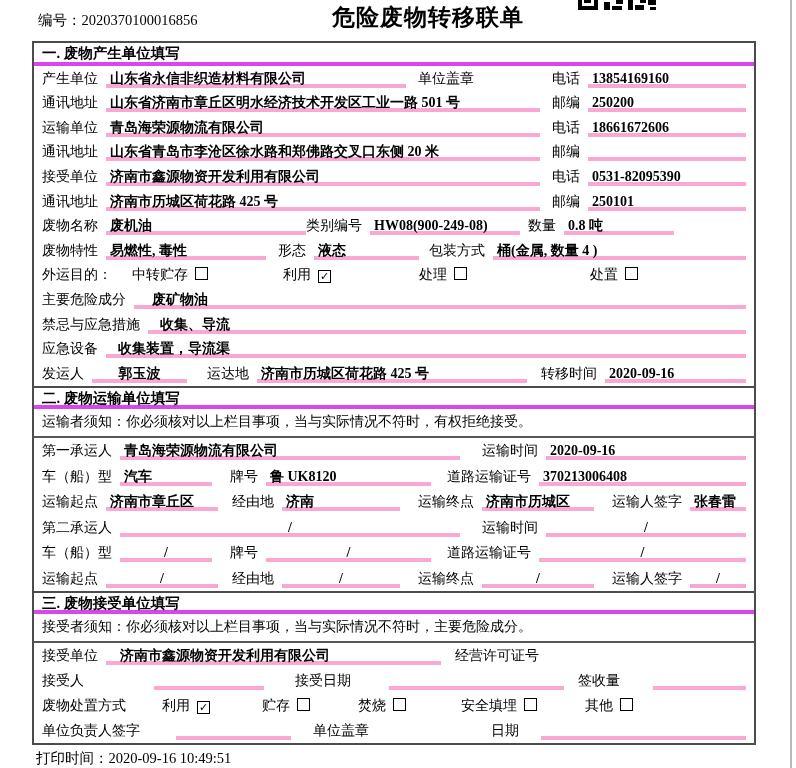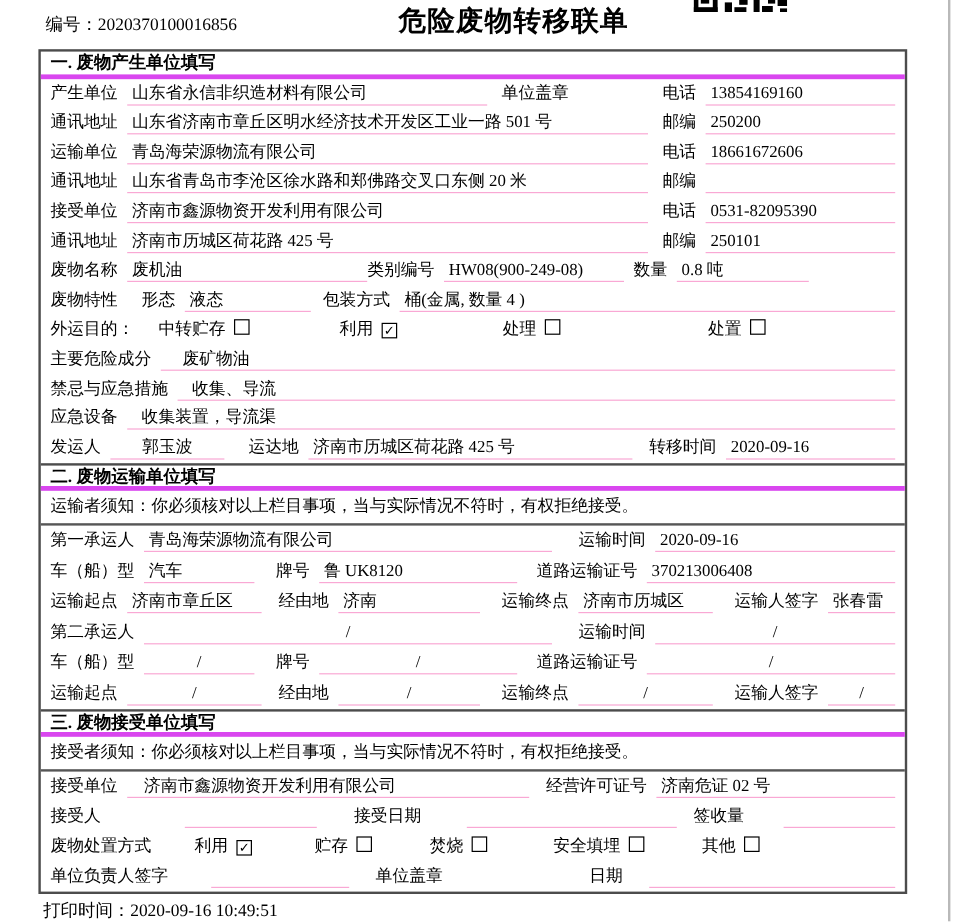--- a/index.html
+++ b/index.html
@@ -21,22 +21,22 @@
     border-bottom:4px solid #d946ef; }
   .sec-header.bt { border-top:2px solid #4c4c4c; }
   .notice { height:29px; display:flex; align-items:center; font-size:14px; padding-left:8px;
     border-bottom:2px solid #565656; }
 
   .row { display:flex; align-items:flex-end; padding:0 8px 3px 8px; font-size:14px; }
   .s1 .row { height:24.6px; }
   .s2 .row { height:25.5px; }
   .s3 .row { height:25px; }
   .lbl { white-space:nowrap; margin-right:8px; height:18px; line-height:18px; }
-  .fld { border-bottom:1px solid #f9a8d4; white-space:nowrap; padding:0 4px;
-    height:18px; line-height:18px; min-width:20px; }
+  .fld { border-bottom:4px solid #f9a8d4; white-space:nowrap; padding:0 4px;
+    height:18px; line-height:18px; min-width:20px;font-weight:bold; }
   .grow { flex:1; }
   .ctr { text-align:center; }
 
   .cbg { white-space:nowrap; height:18px; line-height:18px; }
   .cb { display:inline-block; width:13px; height:13px; border:1px solid #000; margin-left:7px;
     font-size:11px; line-height:12px; text-align:center; vertical-align:-1px; font-family:"DejaVu Sans",sans-serif; }
 
   .print-time { position:absolute; left:36px; top:749px; font-size:14.5px; }
 </style>
 </head>
@@ -117,20 +117,21 @@
         <span class="lbl">废物名称</span>
         <span class="fld" style="width:200px">废机油</span>
         <span class="lbl">类别编号</span>
         <span class="fld" style="width:150px">HW08(900-249-08)</span>
         <span class="lbl" style="margin-left:8px">数量</span>
         <span class="fld" style="width:110px">0.8 吨</span>
       </div>
 
       <div class="row">
         <span class="lbl">废物特性</span>
+        <span class="fld" style="width:160px">易燃性, 毒性</span>
         <span class="lbl" style="margin-left:12px">形态</span>
         <span class="fld" style="width:105px">液态</span>
         <span class="lbl" style="margin-left:10px">包装方式</span>
         <span class="fld grow">桶(金属, 数量  4 )</span>
       </div>
 
       <div class="row">
         <span class="lbl">外运目的：</span>
         <span class="cbg" style="margin-left:12px"><span>中转贮存</span><span class="cb"></span></span>
         <span class="cbg" style="margin-left:75px"><span>利用</span><span class="cb">✓</span></span>
@@ -217,27 +218,26 @@
         <span class="fld ctr" style="width:118px">/</span>
         <span class="lbl" style="margin-left:18px">运输终点</span>
         <span class="fld ctr" style="width:112px">/</span>
         <span class="lbl" style="margin-left:18px">运输人签字</span>
         <span class="fld grow ctr">/</span>
       </div>
     </div>
 
     <div class="s3">
       <div class="sec-header bt">三. 废物接受单位填写</div>
-      <div class="notice">接受者须知：你必须核对以上栏目事项，当与实际情况不符时，有权拒绝接受。</div>
+      <div class="notice">接受者须知：你必须核对以上栏目事项，当与实际情况不符时，主要危险成分。</div>
 
       <div class="row">
         <span class="lbl">接受单位</span>
         <span class="fld" style="width:335px;padding-left:14px">济南市鑫源物资开发利用有限公司</span>
         <span class="lbl" style="margin-left:14px">经营许可证号</span>
-        <span class="fld grow">济南危证 02 号</span>
       </div>
 
       <div class="row">
         <span class="lbl">接受人</span>
         <span class="fld" style="width:110px;margin-left:62px"></span>
         <span class="lbl" style="margin-left:31px">接受日期</span>
         <span class="fld" style="width:175px;margin-left:30px"></span>
         <span class="lbl" style="margin-left:14px">签收量</span>
         <span class="fld grow" style="margin-left:25px"></span>
       </div>

